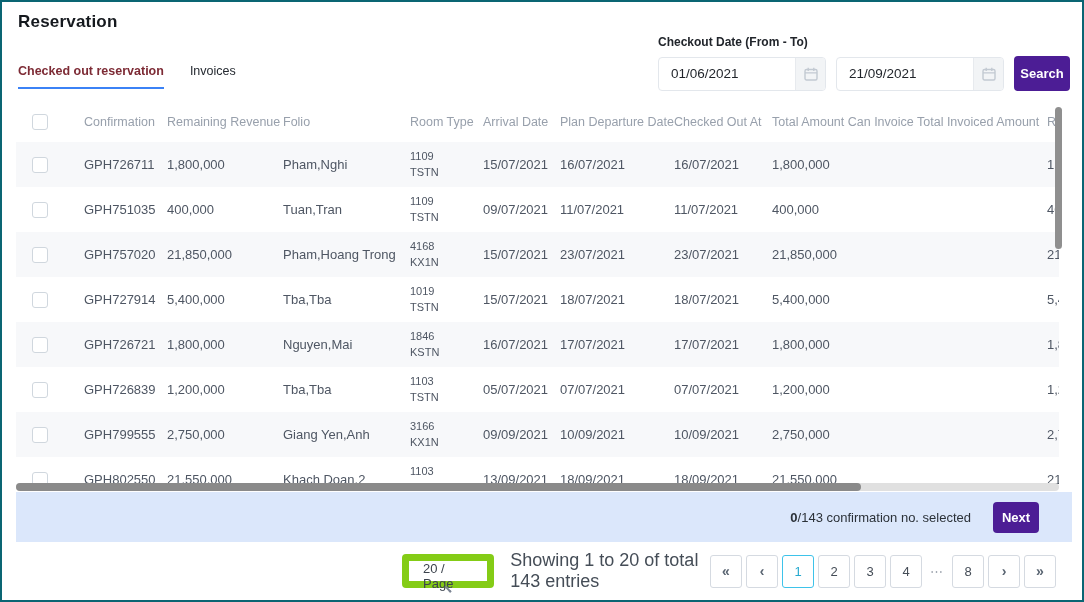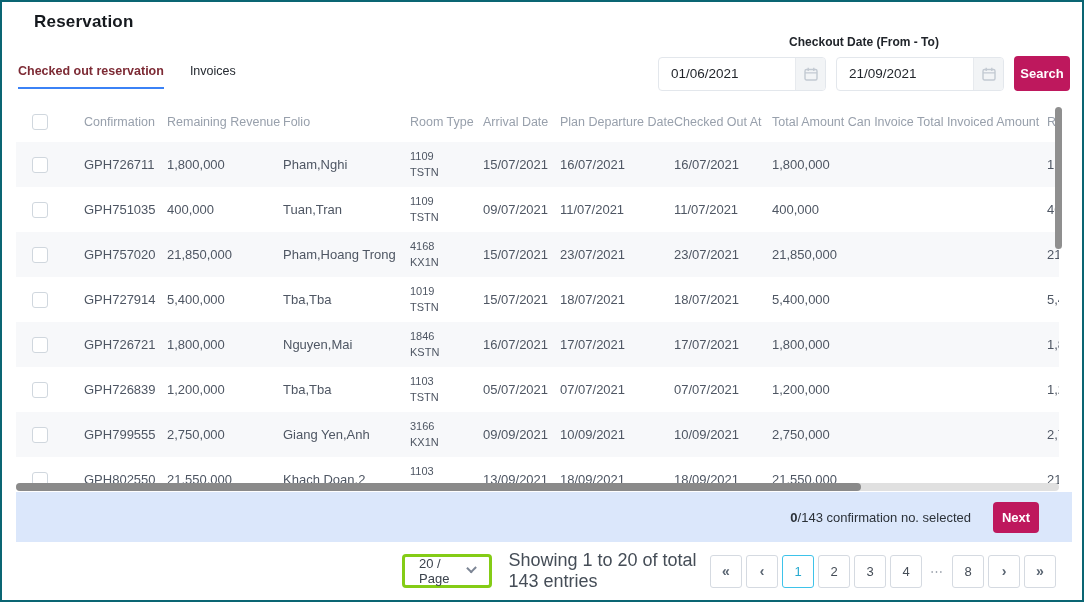--- a/index.html
+++ b/index.html
@@ -9,47 +9,47 @@
     width: 1084px; height: 602px;
   }
   .page {
     position: relative;
     width: 1084px; height: 602px;
     background: #ffffff;
     border: 2px solid #0a6573;
     overflow: hidden;
   }
   .page-title {
-    position: absolute; left: 32px; top: 10px;
+    position: absolute; left: 16px; top: 10px;
     font-size: 17px; font-weight: bold; color: #15191e;
     letter-spacing: 0.2px;
   }
   
   .tabs { position: absolute; left: 16px; top: 62px; display: flex; gap: 26px; }
   .tab { font-size: 12.5px; padding-bottom: 9px; cursor: pointer; }
   .tab.active { color: #7d2b35; font-weight: bold; border-bottom: 2px solid #3b82f6; }
   .tab.inactive { color: #252a31; }
   
   .filter { position: absolute; top: 33px; right: 12px; }
-  .filter-label { font-size: 12px; font-weight: bold; color: #21252b; margin-bottom: 7px; text-align: center; }
+  .filter-label { font-size: 12px; font-weight: bold; color: #21252b; margin-bottom: 7px; }
   .filter-row { display: flex; align-items: center; gap: 10px; }
   .date-input {
     display: flex; align-items: stretch; width: 168px; height: 34px;
     border: 1px solid #e3e7ec; border-radius: 4px; background: #ffffff; overflow: hidden;
   }
   .date-input .val {
     flex: 1; display: flex; align-items: center; padding-left: 12px;
     font-size: 13.5px; color: #1f2329;
   }
   .date-input .cal {
     width: 30px; background: #f2f4f6; border-left: 1px solid #e7eaee;
     display: flex; align-items: center; justify-content: center;
   }
   .btn-blue {
-    background: #be185d; color: #ffffff; font-weight: bold; font-size: 13px;
+    background: #4c1d95; color: #ffffff; font-weight: bold; font-size: 13px;
     border: none; border-radius: 4px; cursor: pointer;
     font-family: "Liberation Sans", sans-serif;
   }
   .search-btn { width: 56px; height: 35px; }
   
   .table-wrap {
     position: absolute; left: 14px; top: 100px;
     width: 1043px; height: 389px; overflow: hidden;
   }
   .tr { display: flex; width: 1049px; }
@@ -102,23 +102,23 @@
   }
   .sel-text { font-size: 13px; color: #2b3138; }
   .sel-text b { font-weight: bold; }
   .next-btn { width: 46px; height: 31px; margin-left: 10px; }
   
   .pagination {
     position: absolute; top: 552px; left: 400px; right: 26px;
     display: flex; align-items: center; height: 34px;
   }
   .page-size {
-    width: 113px; height: 34px; border: 3px solid #84cc16; border-radius: 4px;
+    width: 113px; height: 34px; border: 7px solid #84cc16; border-radius: 4px;
     display: flex; align-items: center; justify-content: space-between;
-    padding: 0 14px; cursor: pointer; background: #ffffff;
+    padding: 0 14px; cursor: pointer; background: #ffffff; flex-direction: column;
   }
   .page-size .ps-label { font-size: 13px; color: #3c434d; }
   .chev {
     width: 8px; height: 8px; border-right: 2px solid #7c8594; border-bottom: 2px solid #7c8594;
     transform: rotate(45deg) translate(-2px,-2px);
   }
   .showing { font-size: 18px; color: #454d57; margin-left: 16px; }
   .pager { margin-left: auto; display: flex; align-items: center; gap: 4px; }
   .pg-btn {
     min-width: 32px; height: 33px; border: 1px solid #d5dae1; border-radius: 3px;

